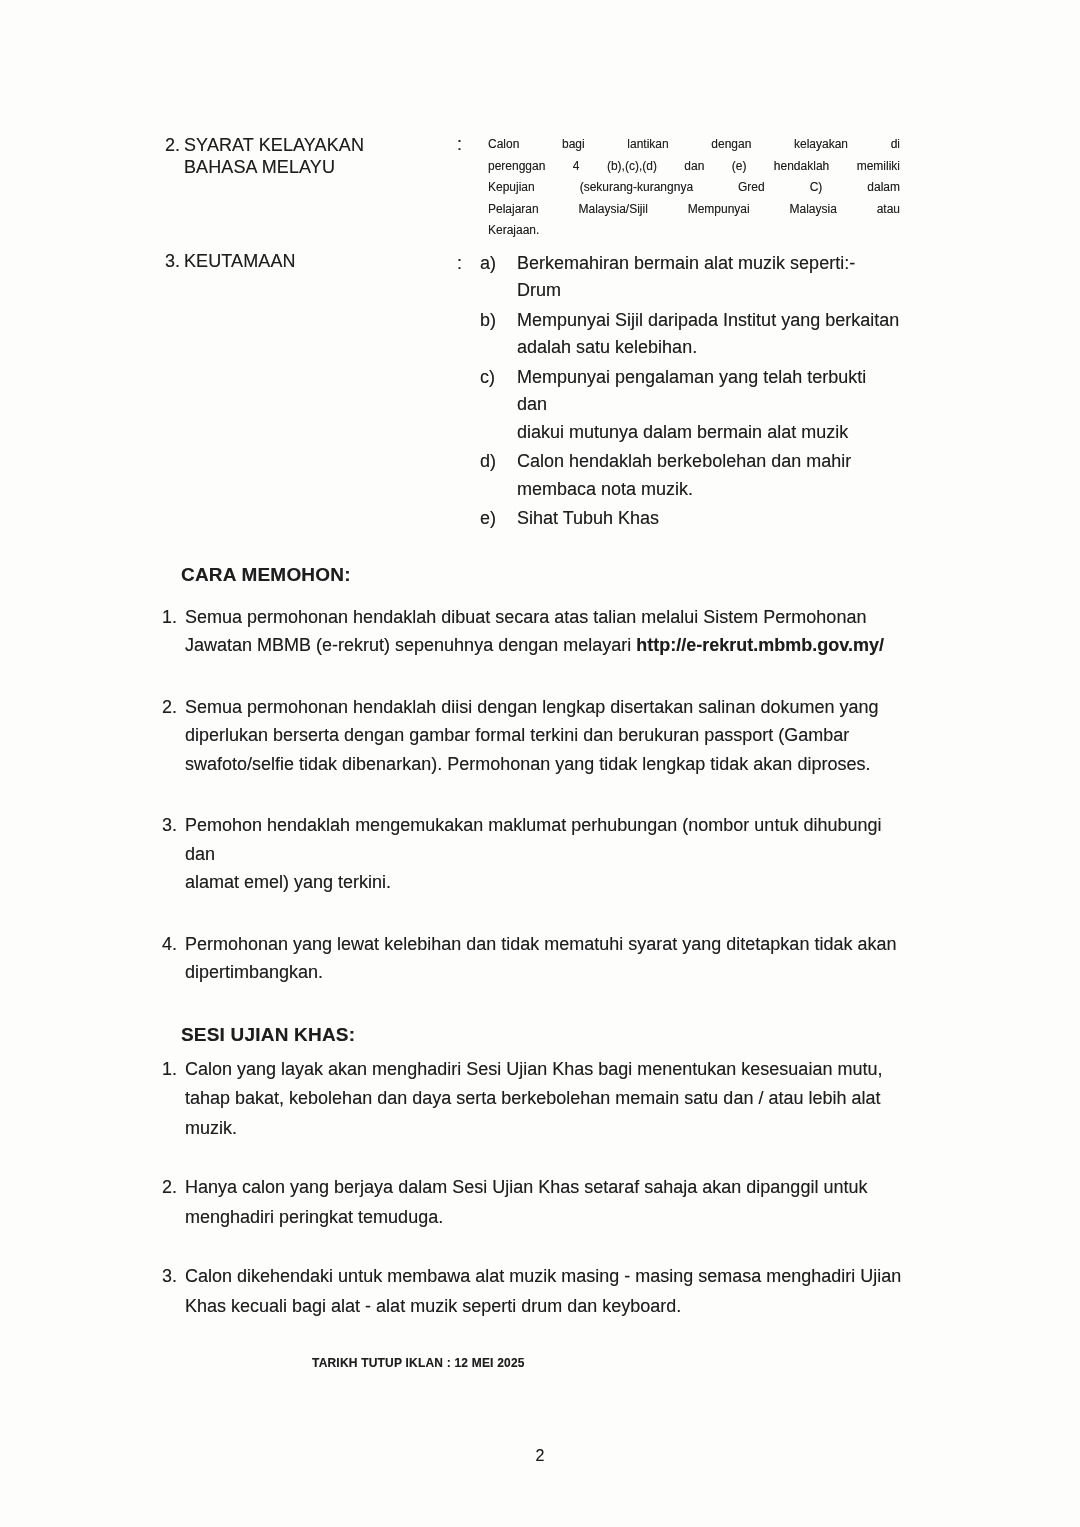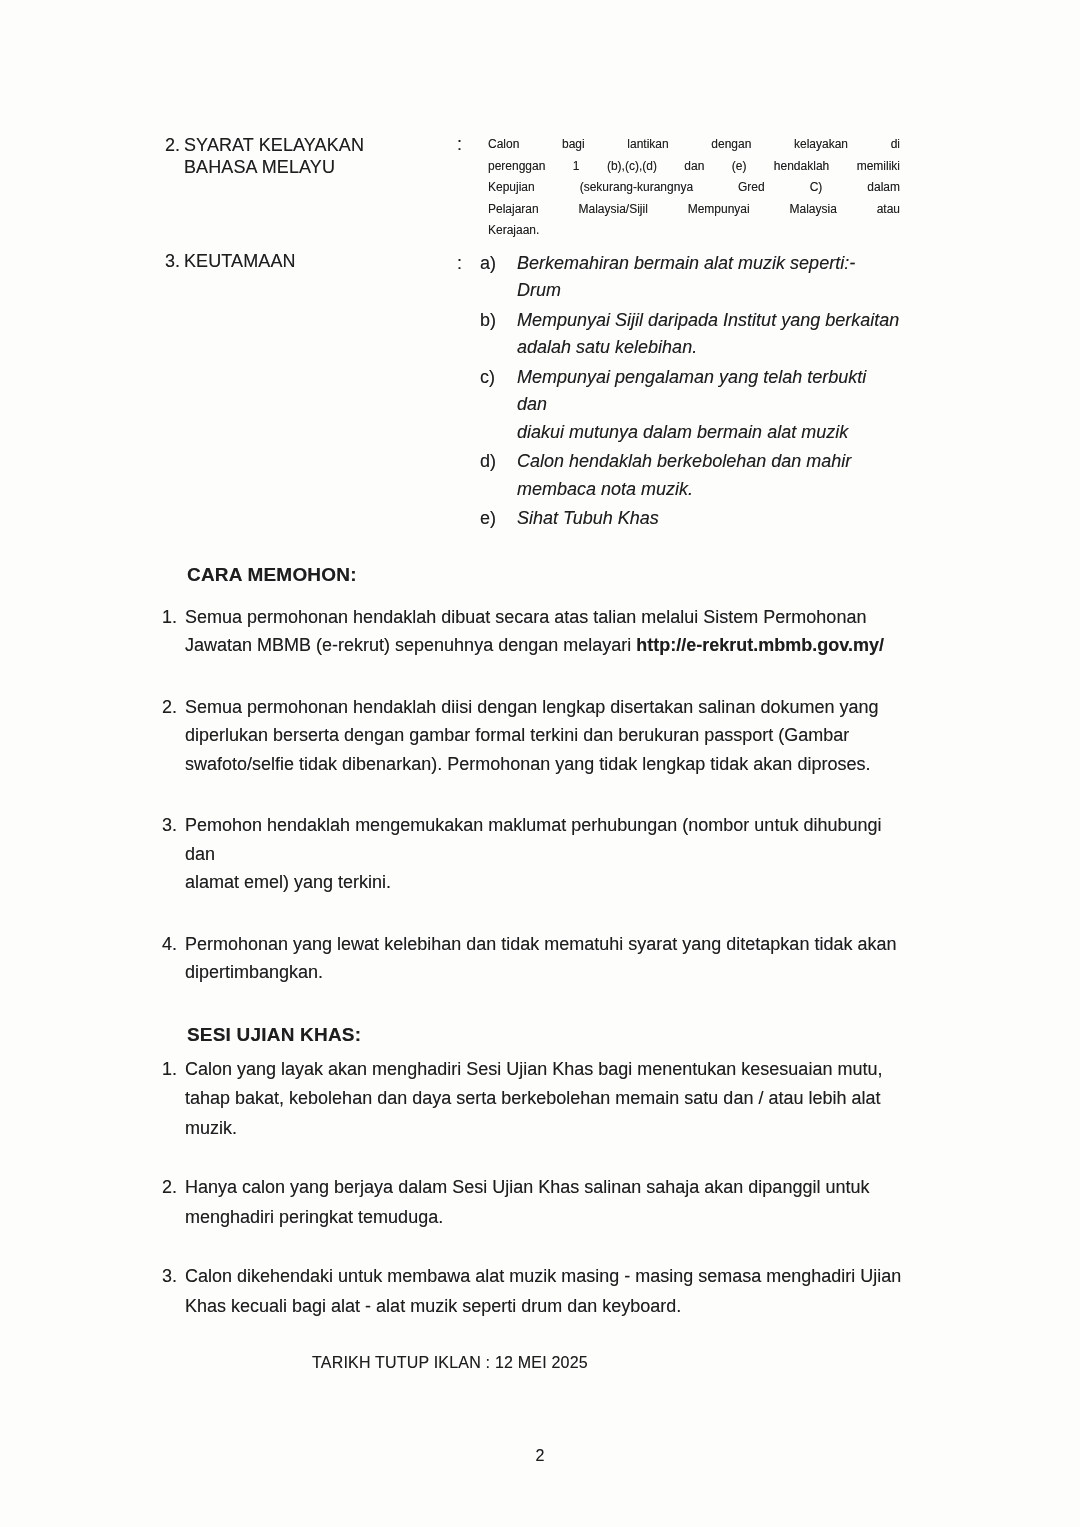--- a/index.html
+++ b/index.html
@@ -40,28 +40,28 @@
 
   .row-keutamaan { margin-top: 8px; }
   .lettered-list { margin-left: -8px; }
   .lettered-item {
     display: grid;
     grid-template-columns: 37px 1fr;
     font-size: 18px;
     line-height: 27.5px;
     margin-bottom: 2px;
   }
-  .lettered-item .ltext { white-space: pre-line; font-style: italic; }
+  .lettered-item .ltext { white-space: pre-line; }
 
   
   .section-heading {
     font-size: 19px;
     font-weight: bold;
     letter-spacing: 0.2px;
-    margin-left: 22px;
+    margin-left: 16px;
     margin-top: 28px;
     line-height: 24px;
   }
   .section-heading.sesi { margin-top: 36px; }
 
   .numbered-list { margin-top: 16px; margin-left: -3px; }
   .numbered-list.tight { margin-top: 8px; }
   .numbered-item {
     display: grid;
     grid-template-columns: 23px 1fr;
@@ -71,22 +71,22 @@
   }
   .numbered-list.sesi-list .numbered-item { line-height: 29.5px; margin-bottom: 30px; }
   .numbered-item:last-child { margin-bottom: 0; }
   .numbered-item .ntext { white-space: pre-line; }
   .numbered-item .ntext strong { font-weight: bold; }
 
   
   .closing-date {
     margin-top: 12px;
     margin-left: 147px;
-    font-size: 16px;
-    font-weight: normal;
+    font-size: 12px;
+    font-weight: bold;
     letter-spacing: 0.2px;
     line-height: 24px;
   }
 
   
   .page-number {
     position: absolute;
     top: 1447px;
     left: 0;
     right: 0;
@@ -101,21 +101,21 @@
 
   <div class="req-row">
     <div class="req-label">
       <span class="req-num">2.</span>
       <span class="req-title">SYARAT KELAYAKAN
 BAHASA MELAYU</span>
     </div>
     <div class="req-colon">:</div>
     <div class="justified-body">
       <div class="jline">Calon bagi lantikan dengan kelayakan di</div>
-      <div class="jline">perenggan 1 (b),(c),(d) dan (e) hendaklah memiliki</div>
+      <div class="jline">perenggan 4 (b),(c),(d) dan (e) hendaklah memiliki</div>
       <div class="jline">Kepujian (sekurang-kurangnya Gred C) dalam</div>
       <div class="jline">Pelajaran Malaysia/Sijil Mempunyai Malaysia atau</div>
       <div class="jline last">Kerajaan.</div>
     </div>
   </div>
 
   <div class="req-row row-keutamaan">
     <div class="req-label">
       <span class="req-num">3.</span>
       <span class="req-title">KEUTAMAAN</span>
@@ -177,21 +177,21 @@
   <div class="section-heading sesi">SESI UJIAN KHAS:</div>
   <div class="numbered-list tight sesi-list">
     <div class="numbered-item">
       <span class="nnum">1.</span>
       <span class="ntext">Calon yang layak akan menghadiri Sesi Ujian Khas bagi menentukan kesesuaian mutu,
 tahap bakat, kebolehan dan daya serta berkebolehan memain satu dan / atau lebih alat
 muzik.</span>
     </div>
     <div class="numbered-item">
       <span class="nnum">2.</span>
-      <span class="ntext">Hanya calon yang berjaya dalam Sesi Ujian Khas salinan sahaja akan dipanggil untuk
+      <span class="ntext">Hanya calon yang berjaya dalam Sesi Ujian Khas setaraf sahaja akan dipanggil untuk
 menghadiri peringkat temuduga.</span>
     </div>
     <div class="numbered-item">
       <span class="nnum">3.</span>
       <span class="ntext">Calon dikehendaki untuk membawa alat muzik masing - masing semasa menghadiri Ujian
 Khas kecuali bagi alat - alat muzik seperti drum dan keyboard.</span>
     </div>
   </div>
 
   <div class="closing-date">TARIKH TUTUP IKLAN : 12 MEI 2025</div>

